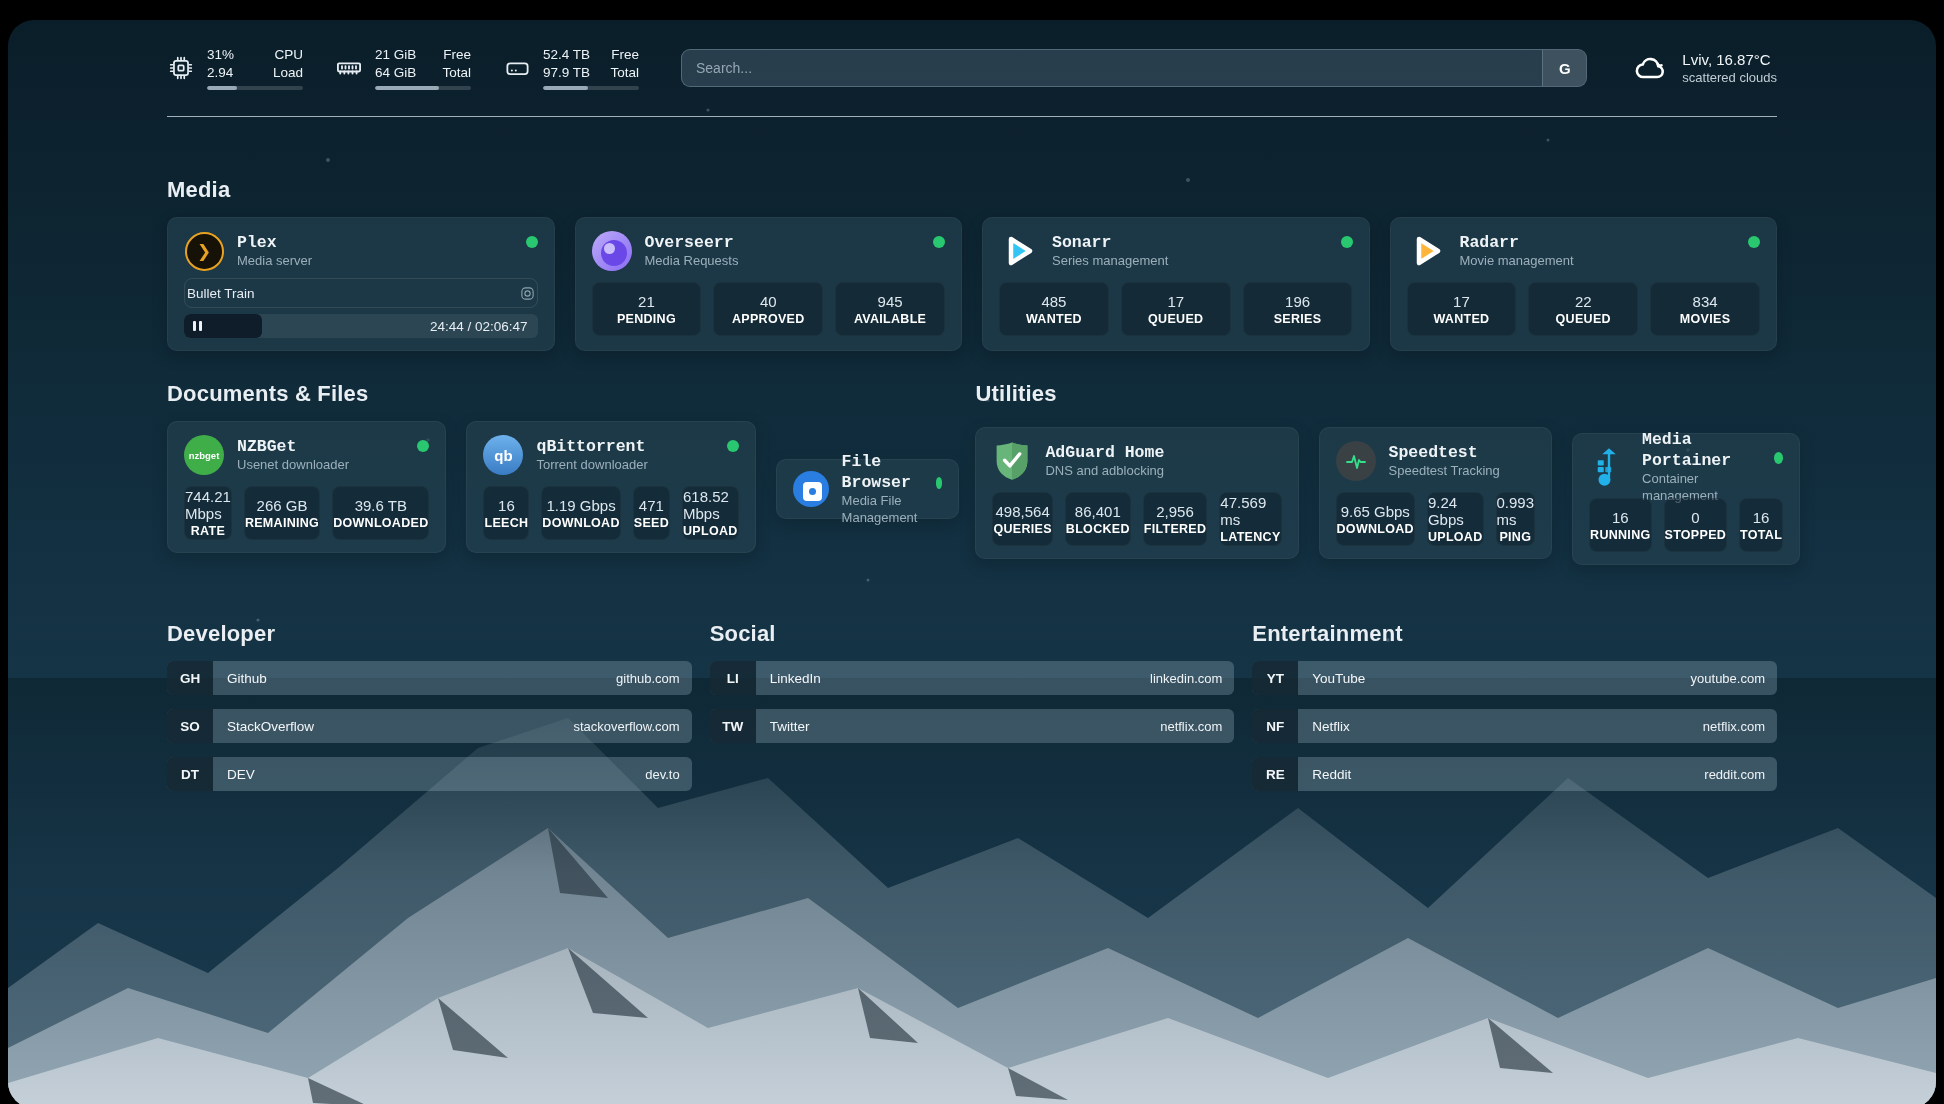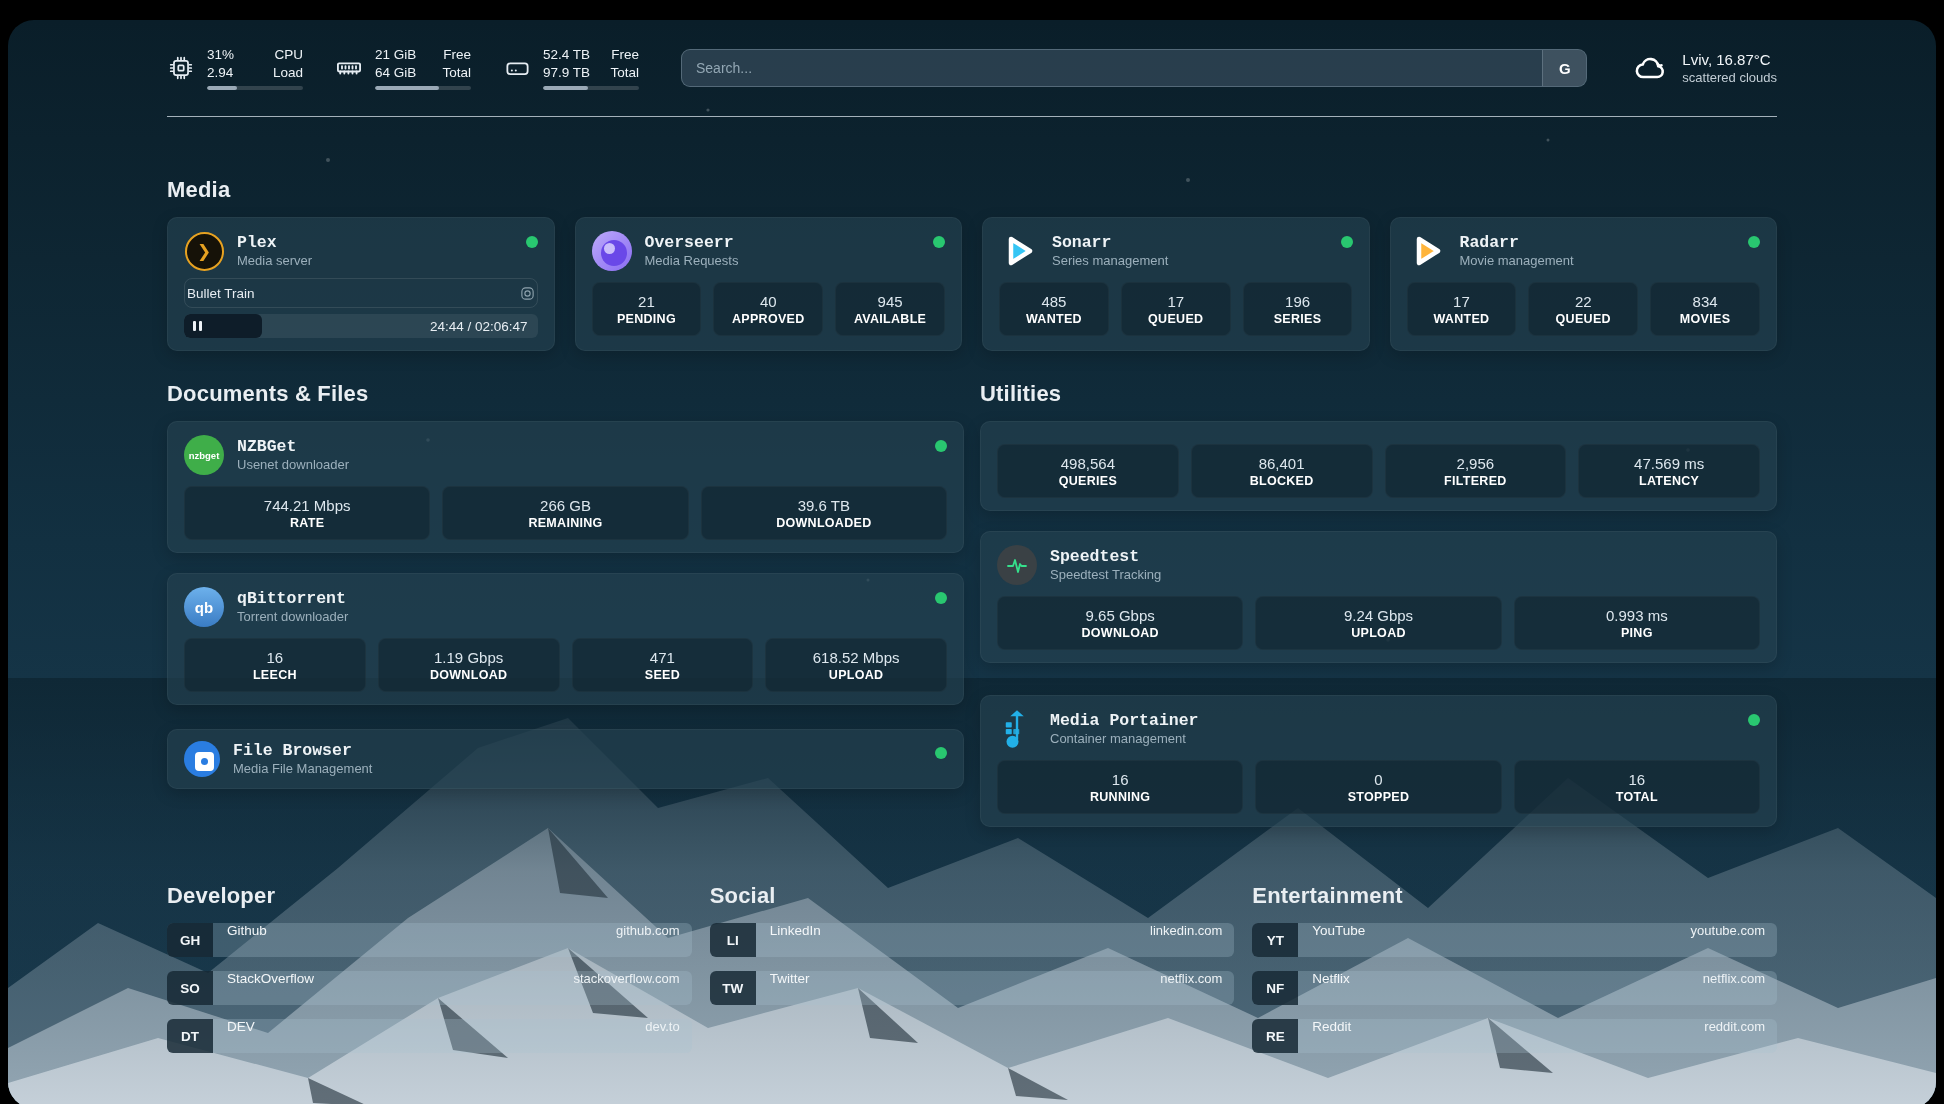--- a/index.html
+++ b/index.html
@@ -54,27 +54,27 @@
   .np-ico{margin-left:auto;color:#8ea2ad;display:flex;}
   .pbar{position:relative;margin-top:6px;height:24px;border-radius:6px;background:rgba(255,255,255,0.07);overflow:hidden;}
   .pbar-fill{position:absolute;left:0;top:0;bottom:0;background:#0e1d29;border-radius:6px;display:flex;
     align-items:center;padding-left:9px;}
   .pause{display:flex;gap:3px;}
   .pause i{display:block;width:3px;height:10px;background:#eef3f7;border-radius:1px;}
   .pbar-time{position:absolute;right:10px;top:0;bottom:0;display:flex;align-items:center;
     font-size:13.5px;color:#e8eef3;}
   
   .twocol{display:grid;grid-template-columns:1fr 1fr;gap:16px;margin-top:30px;}
-  .colstack{display:flex;flex-direction:column;gap:20px;}
+  .colstack{display:flex;gap:20px;align-items:center;}
   .card-slim{padding:11px 16px;}
   .card-slim .card-head{height:36px;}
   
   .bookmarks{display:grid;grid-template-columns:1fr 1fr 1fr;gap:18px;margin-top:56px;padding-bottom:34px;}
   .bk-rows{display:flex;flex-direction:column;gap:14px;}
-  .bk-row{height:34px;border-radius:6px;background:rgba(170,195,210,0.28);display:flex;align-items:flex-start;
+  .bk-row{height:34px;border-radius:6px;background:rgba(170,195,210,0.28);display:flex;align-items:center;
     overflow:hidden;cursor:pointer;}
   .bk-tag{width:46px;align-self:stretch;background:rgba(11,29,41,0.78);display:flex;align-items:center;
     justify-content:center;font-size:13.5px;font-weight:600;color:#f2f6f9;}
   .bk-name{margin-left:14px;font-size:13.5px;color:#f4f7f9;}
   .bk-domain{margin-left:auto;margin-right:12px;font-size:13px;color:#eef3f6;}
   
   .appicon{width:40px;height:40px;flex:none;display:flex;align-items:center;justify-content:center;}
   .circle{width:40px;height:40px;border-radius:50%;display:flex;align-items:center;justify-content:center;}
   .plex-ic{background:#161208;border:2.5px solid #e7a221;color:#e7a221;font-weight:800;font-size:17px;
     width:35px;height:35px;}
@@ -412,20 +412,33 @@
             </div>
           </div>
         </div>
       </section>
 
       <section>
         <h2>Utilities</h2>
         <div class="colstack">
 
           <div class="card">
+            <div class="card-head">
+              <span class="appicon">
+                <svg width="38" height="40" viewBox="0 0 24 26">
+                  <path d="M12,1 C15,2.2 19,2.8 22,3 L22,13 C22,19.5 17.5,23.5 12,25.2 C6.5,23.5 2,19.5 2,13 L2,3 C5,2.8 9,2.2 12,1 Z" fill="#68b57a"></path>
+                  <path d="M12,1 C15,2.2 19,2.8 22,3 L22,13 C22,19.5 17.5,23.5 12,25.2 Z" fill="#57a068"></path>
+                  <path d="M7.2,12.5 L10.6,16.2 L17,8.4" fill="none" stroke="#ffffff" stroke-width="2.2" stroke-linecap="round" stroke-linejoin="round"></path>
+                </svg>
+              </span>
+              <div class="head-text">
+                <span class="app-title">AdGuard Home</span>
+                <span class="app-desc">DNS and adblocking</span>
+              </div>
+            </div>
             <div class="tiles">
               <div class="tile">
                   <span class="tile-value">498,564</span>
                   <span class="tile-label">QUERIES</span>
                 </div>
               <div class="tile">
                   <span class="tile-value">86,401</span>
                   <span class="tile-label">BLOCKED</span>
                 </div>
               <div class="tile">

